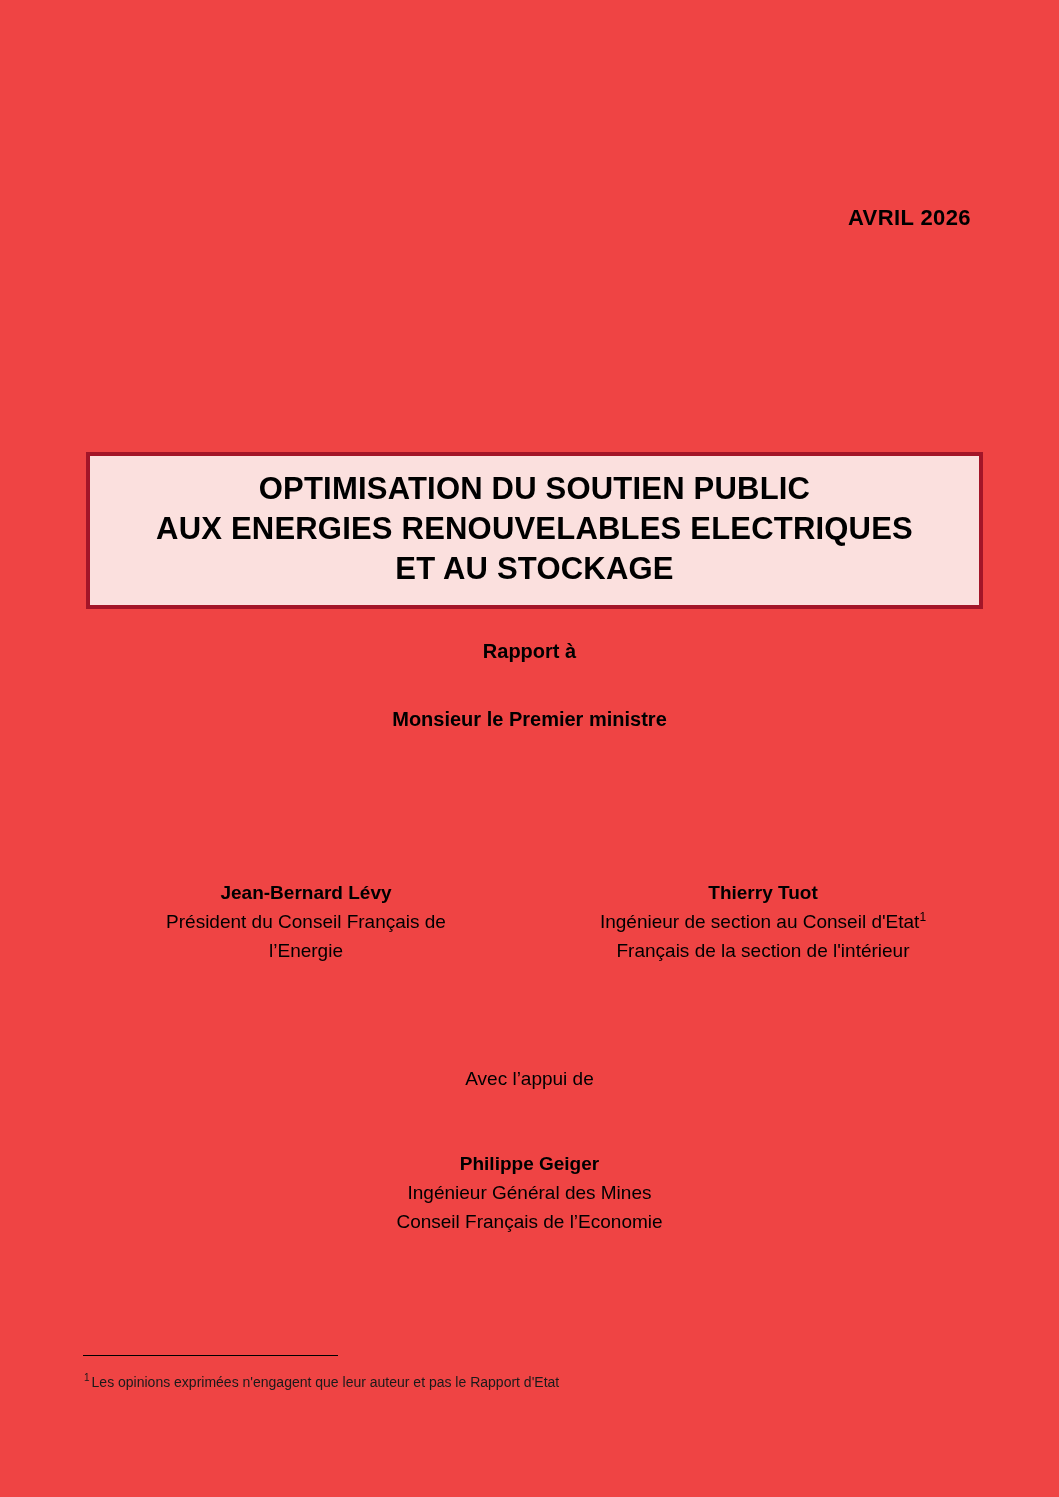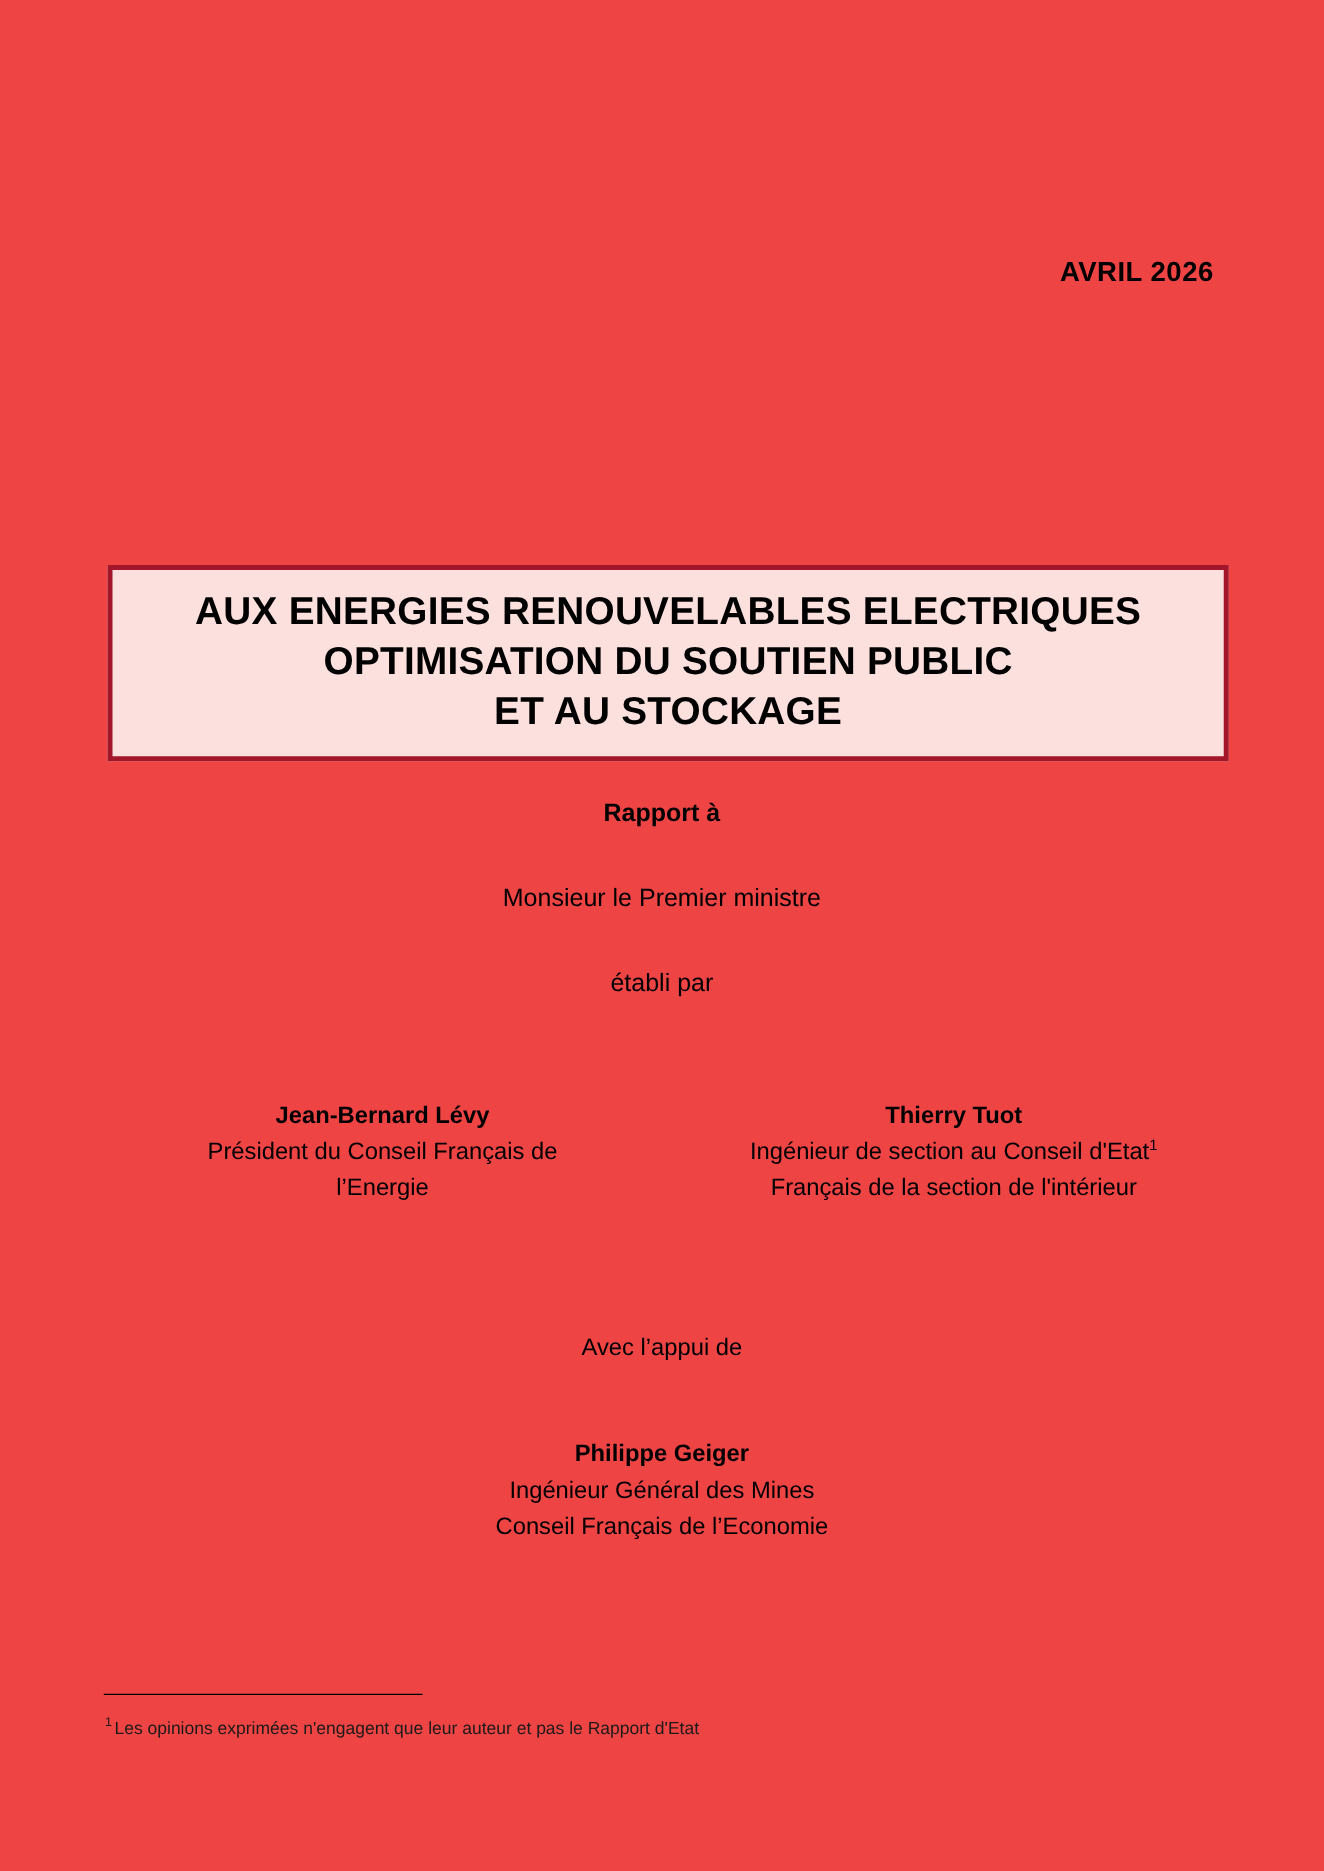--- a/index.html
+++ b/index.html
@@ -69,21 +69,21 @@
     text-align: center;
   }
   .rapport-a {
     font-size: 20px;
     font-weight: bold;
     line-height: 30px;
   }
   .addressee {
     margin-top: 38px;
     font-size: 20px;
-    font-weight: normal;
+    font-weight: bold;
     line-height: 30px;
   }
   .etabli-par {
     margin-top: 38px;
     font-size: 20px;
     font-weight: normal;
     line-height: 30px;
   }
 
   
@@ -168,29 +168,28 @@
   }
 </style>
 </head>
 <body>
 
 <div class="page">
 
   <div class="date-line">AVRIL 2026</div>
 
   <div class="title-box">
+    <div class="title-line">OPTIMISATION DU SOUTIEN PUBLIC</div>
     <div class="title-line">AUX ENERGIES RENOUVELABLES ELECTRIQUES</div>
-    <div class="title-line">OPTIMISATION DU SOUTIEN PUBLIC</div>
     <div class="title-line">ET AU STOCKAGE</div>
   </div>
 
   <div class="center-block">
     <div class="rapport-a">Rapport à</div>
     <div class="addressee">Monsieur le Premier ministre</div>
-    <div class="etabli-par">établi par</div>
   </div>
 
   <div class="authors">
 
     <div class="author-col">
       <div class="author-name">Jean-Bernard Lévy</div>
       <div class="author-role">Président du Conseil Français de</div>
       <div class="author-role">l’Energie</div>
     </div>
 

